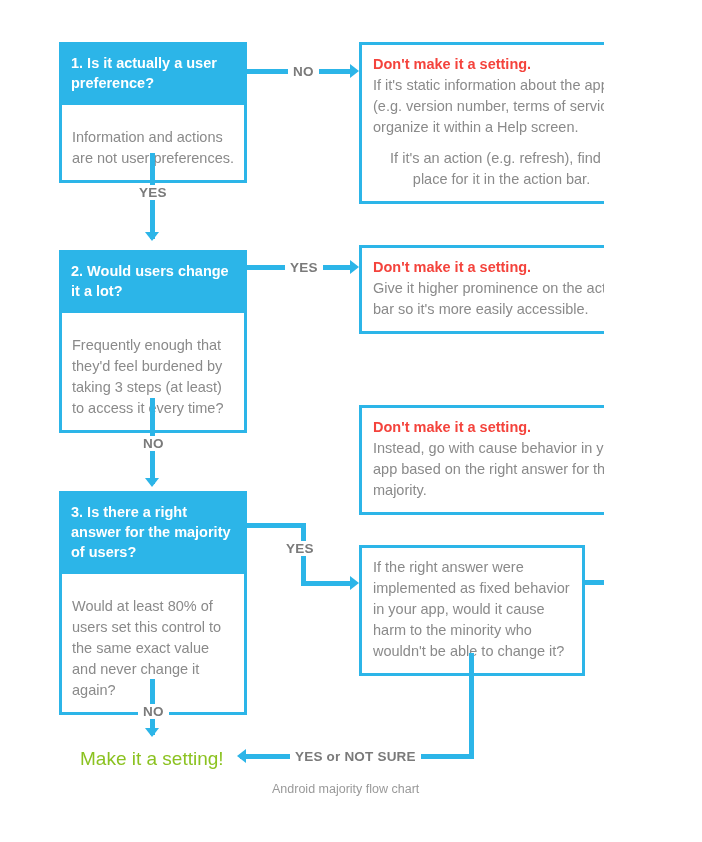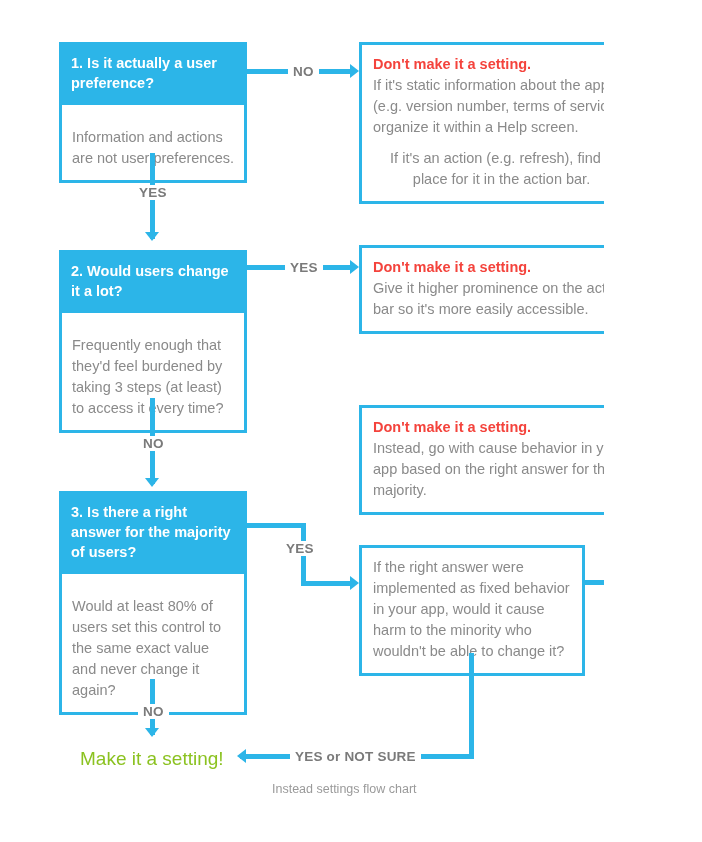--- a/index.html
+++ b/index.html
@@ -191,15 +191,15 @@
   <div class="arrow-u" style="left:627px; top:487px;"></div>
   <div class="elabel" style="left:601px; top:551px;">NO</div>
 
   <div class="ln" style="left:469px; top:653px; width:5px; height:106px;"></div>
   <div class="ln" style="left:240px; top:754px; width:234px; height:5px;"></div>
   <div class="arrow-l" style="left:237px; top:749px;"></div>
   <div class="elabel" style="left:290px; top:749px;">YES or NOT SURE</div>
 
   <div class="terminal" style="left:80px; top:748px;">Make it a setting!</div>
 
-  <div class="caption" style="left:272px; top:782px;">Instead settings flow chart</div>
+  <div class="caption" style="left:272px; top:782px;">Android majority flow chart</div>
 
 </div>
 
 </body></html>

